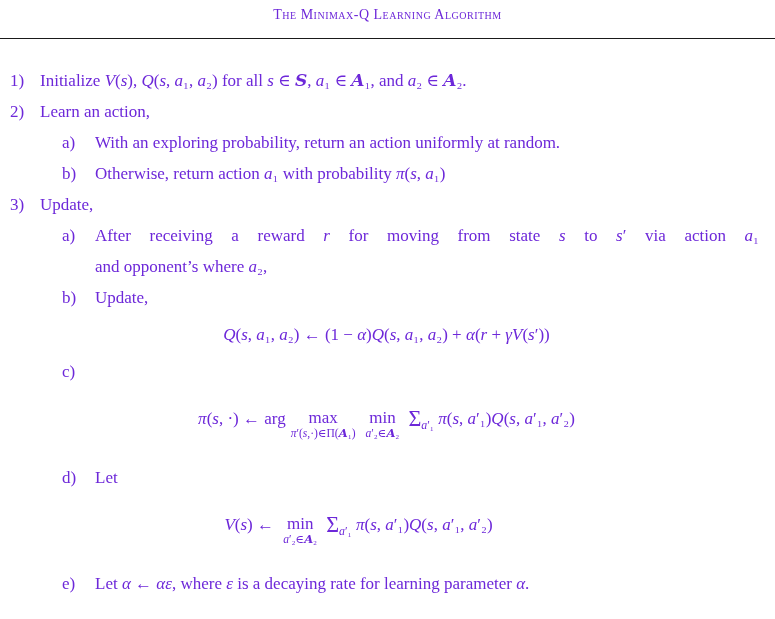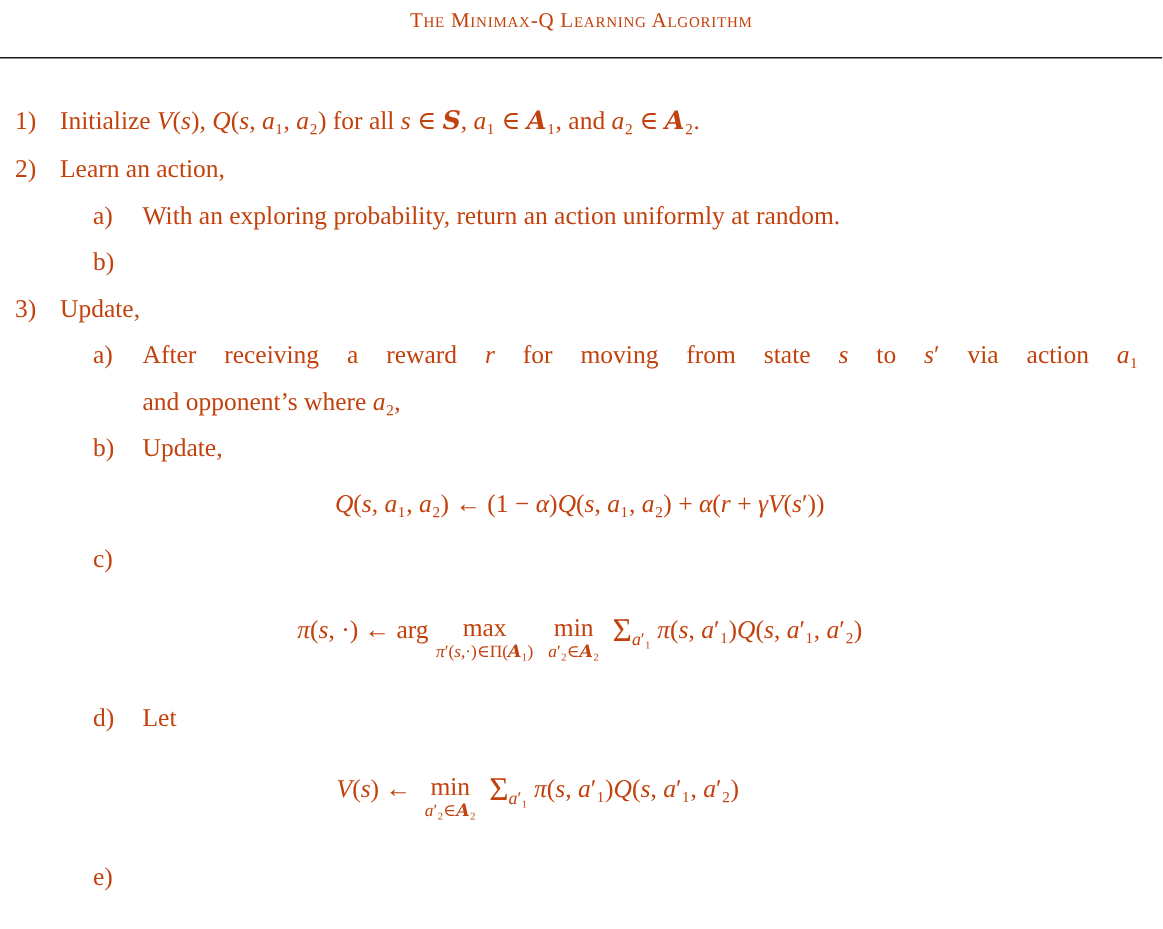--- a/index.html
+++ b/index.html
@@ -1,20 +1,20 @@
 <!DOCTYPE html>
 <html><head>
 <meta charset="utf-8">
 <style>
   html, body { margin: 0; padding: 0; }
   .page {
     width: 775px;
     height: 619px;
     background: #ffffff;
-    color: #c2410c;
+    color: #6d28d9;
     font-family: "Liberation Serif", "DejaVu Serif", serif;
     font-size: 17px;
     overflow: hidden;
     box-sizing: border-box;
   }
   .title {
     text-align: center;
     font-variant: small-caps;
     font-size: 14px;
     letter-spacing: 0.5px;
@@ -75,20 +75,21 @@
       <span class="text"><span>Learn an action,</span></span>
     </div>
 
     <div class="line lvl2">
       <span class="label">a)</span>
       <span class="text"><span>With an exploring probability, return an action uniformly at random.</span></span>
     </div>
 
     <div class="line lvl2">
       <span class="label">b)</span>
+      <span class="text"><span>Otherwise, return action </span><span><span class="v">a</span><span>₁</span></span><span> with probability </span><span><span class="v">π</span><span>(</span><span class="v">s</span><span>, </span><span class="v">a</span><span>₁)</span></span></span>
     </div>
 
     <div class="line lvl1">
       <span class="label">3)</span>
       <span class="text"><span>Update,</span></span>
     </div>
 
     <div class="line lvl2">
       <span class="label">a)</span>
       <span class="text stretch"><span>After receiving a reward </span><span><span class="v">r</span></span><span> for moving from state </span><span><span class="v">s</span></span><span> to </span><span><span class="v">s</span><span>′</span></span><span> via action </span><span><span class="v">a</span><span>₁</span></span></span>
@@ -119,16 +120,17 @@
       <span class="label">d)</span>
       <span class="text"><span>Let</span></span>
     </div>
 
     <div class="eqline nudge-left">
       <span class="eq"><span><span class="v">V</span><span>(</span><span class="v">s</span><span>) ← </span></span><span class="stack"><span class="top">min</span><span class="bot"><span><span class="v">a</span><span>′₂∈</span></span><span class="cal">A</span><span><span>₂</span></span></span></span><span class="op">Σ</span><span class="sub"><span class="v">a</span><span>′₁</span></span><span><span> </span><span class="v">π</span><span>(</span><span class="v">s</span><span>, </span><span class="v">a</span><span>′₁)</span><span class="v">Q</span><span>(</span><span class="v">s</span><span>, </span><span class="v">a</span><span>′₁, </span><span class="v">a</span><span>′₂)</span></span></span>
     </div>
 
     <div class="line lvl2">
       <span class="label">e)</span>
+      <span class="text"><span>Let </span><span><span class="v">α</span><span> ← </span><span class="v">αε</span></span><span>, where </span><span><span class="v">ε</span></span><span> is a decaying rate for learning parameter </span><span><span class="v">α</span></span><span>.</span></span>
     </div>
 
   </div>
 </div>
 
 </body></html>

